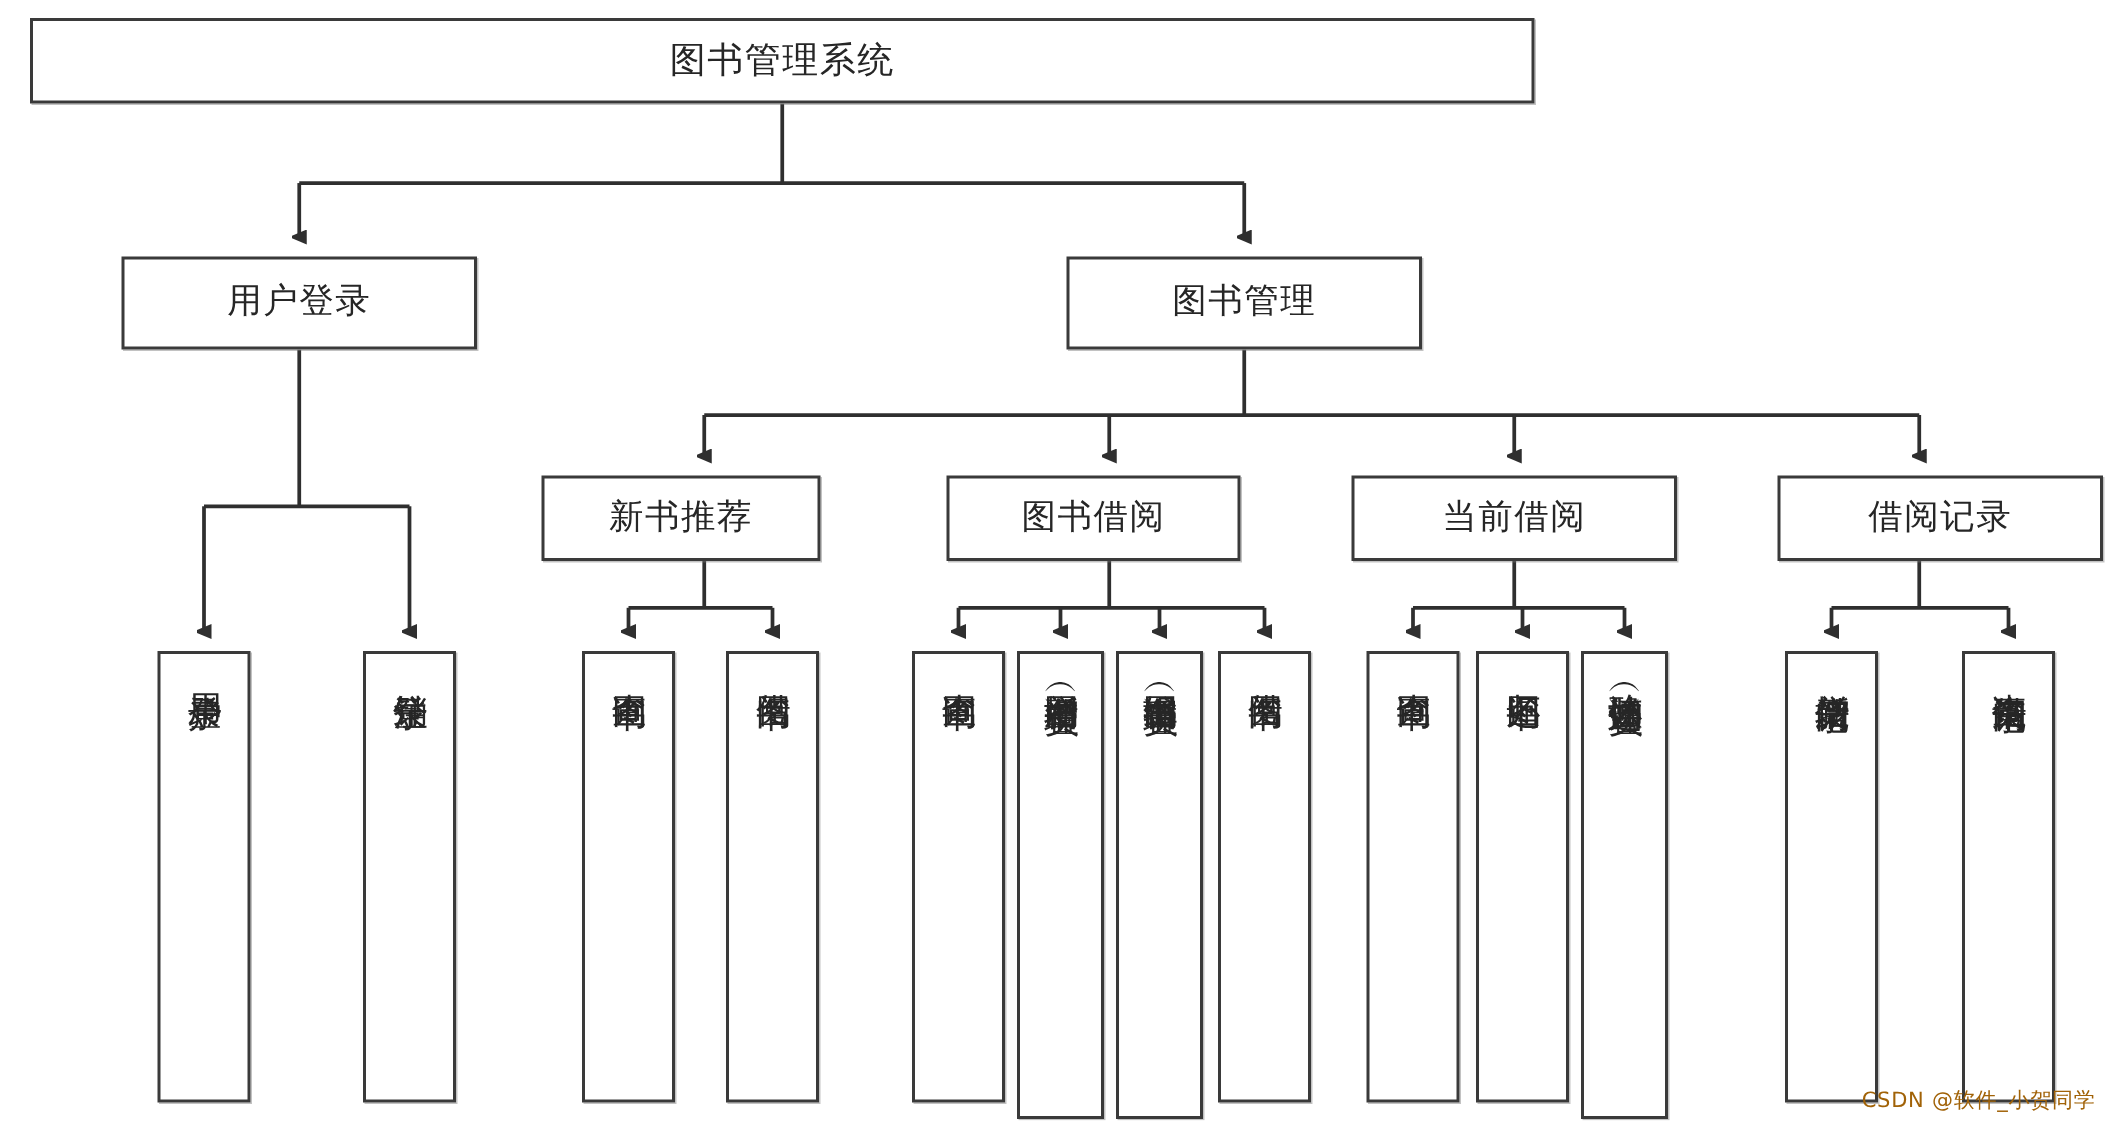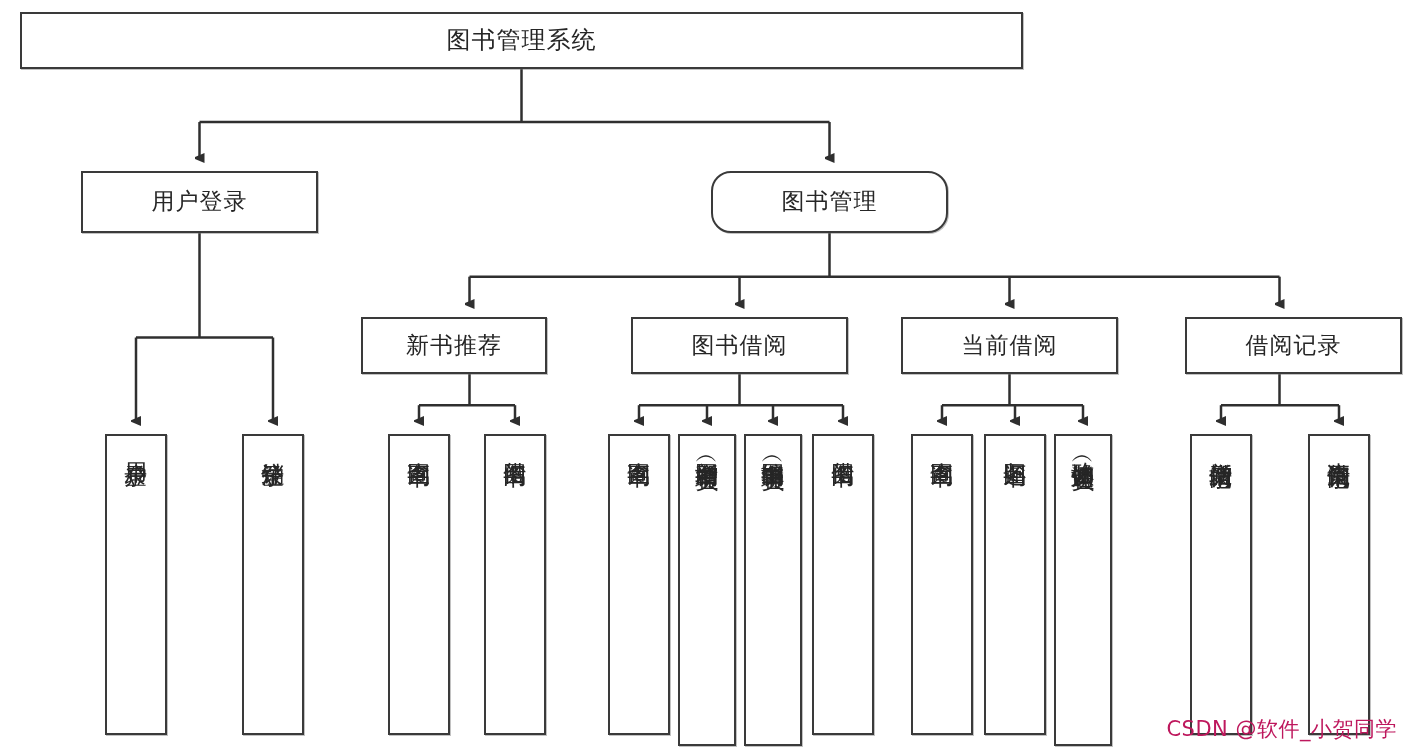--- a/index.html
+++ b/index.html
@@ -58,22 +58,22 @@
     display: block;
     text-align: left;
   }
   .node.root {
     font-size: 24px;
   }
   #watermark {
     position: absolute;
     right: 8px;
     bottom: 4px;
-    font-size: 21px;
-    color: #be185d;
+    font-size: 14px;
+    color: #a16207;
     letter-spacing: 0.5px;
     user-select: none;
     white-space: nowrap;
   }
 </style>
 </head>
 <body>
 
 <div id="canvas">
   <svg id="edges" viewBox="0 0 1405 747">
@@ -119,27 +119,27 @@
       </g>
   </svg>
 
   <div id="nodes-layer">
       <div class="node horiz root" style="left: 20px; top: 12px; width: 1003px; height: 57px;">
         <span>图书管理系统</span>
       </div>
       <div class="node horiz" style="left: 81px; top: 171px; width: 237px; height: 62px;">
         <span>用户登录</span>
       </div>
-      <div class="node horiz" style="left: 711px; top: 171px; width: 237px; height: 62px; border-radius: 20px;">
+      <div class="node horiz" style="left: 711px; top: 171px; width: 237px; height: 62px;">
         <span>图书管理</span>
       </div>
       <div class="node horiz" style="left: 361px; top: 317px; width: 186px; height: 57px;">
         <span>新书推荐</span>
       </div>
-      <div class="node horiz" style="left: 631px; top: 317px; width: 217px; height: 57px;">
+      <div class="node horiz" style="left: 631px; top: 317px; width: 196px; height: 57px;">
         <span>图书借阅</span>
       </div>
       <div class="node horiz" style="left: 901px; top: 317px; width: 217px; height: 57px; text-align: right;">
         <span>当前借阅</span>
       </div>
       <div class="node horiz" style="left: 1171px; top: 317px; width: 217px; height: 57px; margin-left: 14px;">
         <span>借阅记录</span>
       </div>
       <div class="node vert" style="left: 105px; top: 434px; width: 62px; height: 301px;">
         <span class="vtext">用户登录</span>

